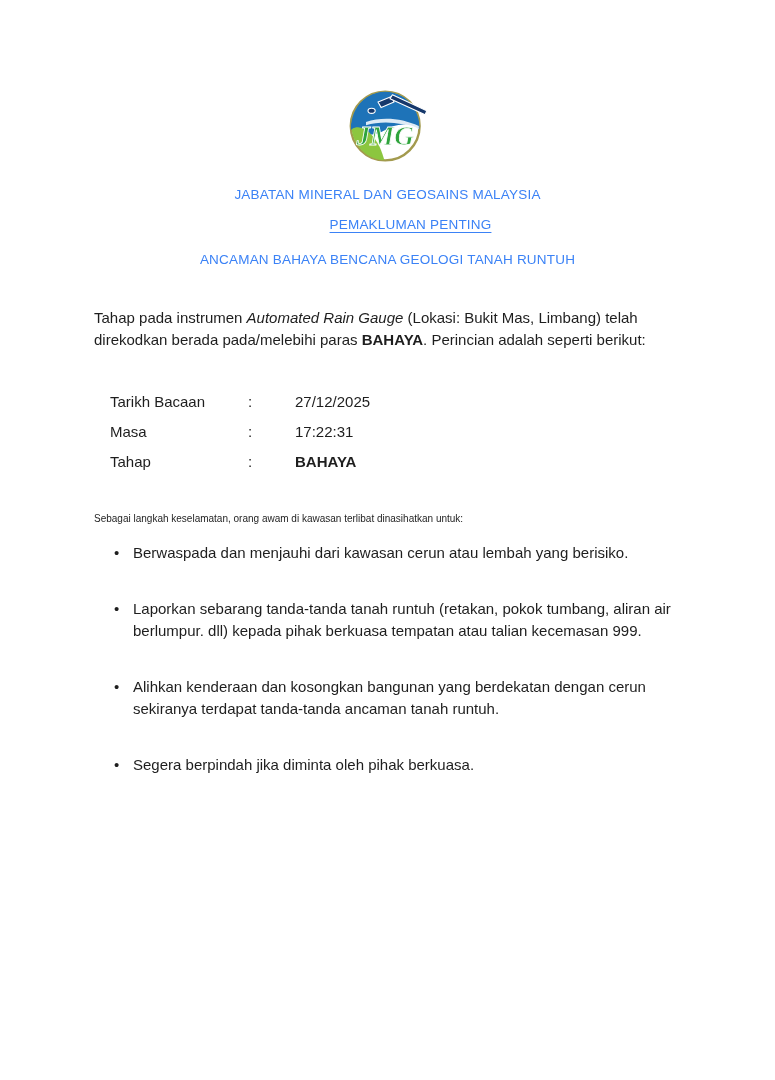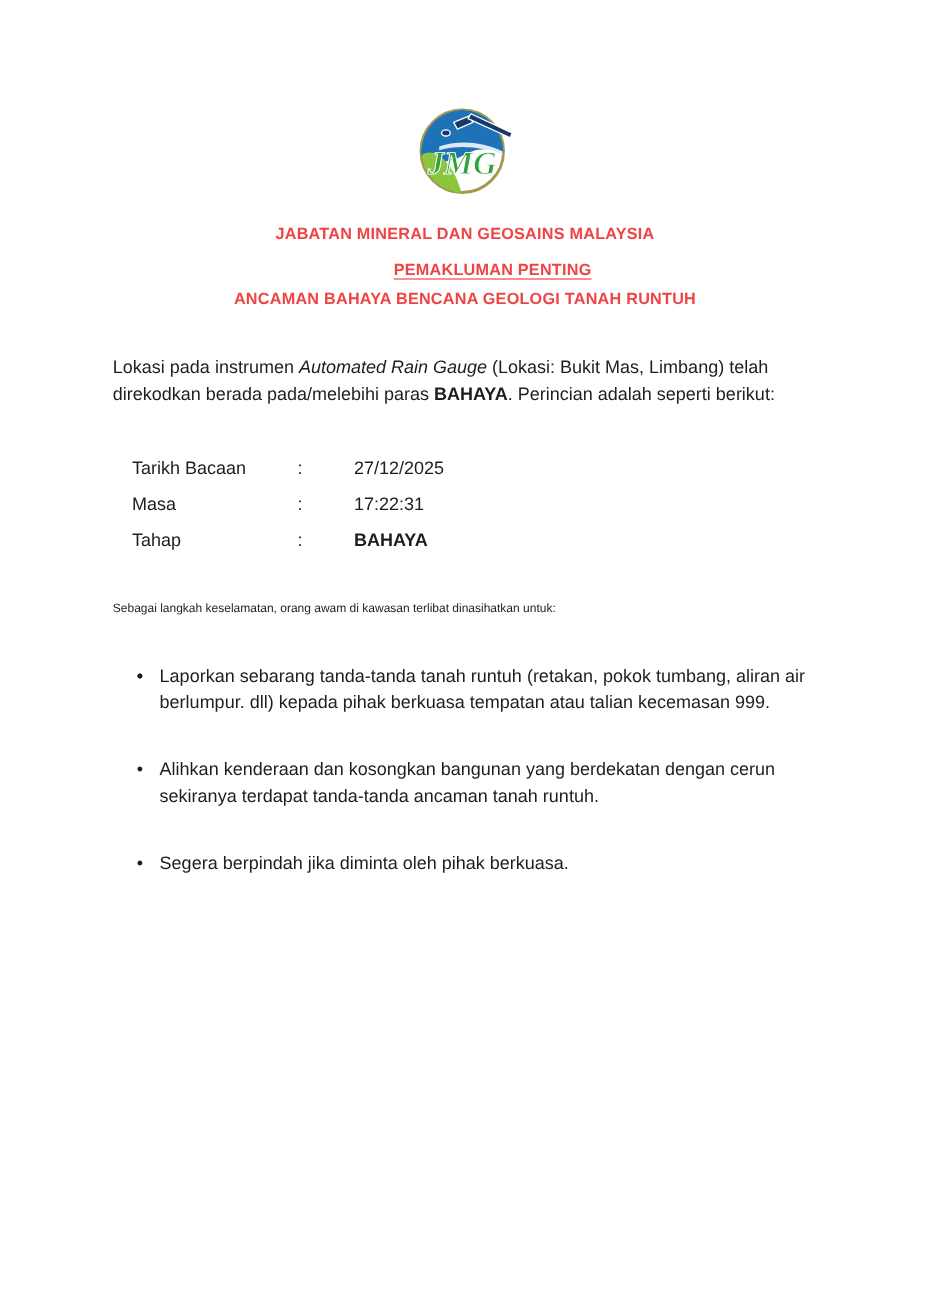--- a/index.html
+++ b/index.html
@@ -8,29 +8,29 @@
     width: 775px;
     height: 1080px;
     background: #ffffff;
     font-family: "Liberation Sans", sans-serif;
     color: #1e1e1e;
     overflow: hidden;
   }
   .logo-wrap { padding-top: 86px; text-align: center; height: 80px; }
   .headings { text-align: center; }
   .h {
-    font-weight: bold;
+    font-weight: normal;
     font-size: 13.5px;
     line-height: 18px;
     letter-spacing: 0.2px;
-    color: #ef4444;
+    color: #3b82f6;
   }
   .h.org    { margin-top: 20px; }
   .h.notice { margin-top: 12px; text-decoration: underline; text-underline-offset: 3px; padding-left: 46px; }
-  .h.subject{ margin-top: 6px; }
+  .h.subject{ margin-top: 17px; }
   .content { padding: 0 90px 0 94px; }
   .intro {
     margin: 38px 0 0 0;
     font-size: 15px;
     line-height: 22px;
   }
   .it { font-style: italic; text-align: center; }
   .b  { font-weight: bold; }
   .details { margin-top: 36px; margin-left: 16px; }
   .detail-row {
@@ -92,21 +92,21 @@
   </div>
 
   <div class="headings">
     <div class="h org">JABATAN MINERAL DAN GEOSAINS MALAYSIA</div>
     <div class="h notice">PEMAKLUMAN PENTING</div>
     <div class="h subject">ANCAMAN BAHAYA BENCANA GEOLOGI TANAH RUNTUH</div>
   </div>
 
   <div class="content">
 
-    <p class="intro"><span>Lokasi pada instrumen </span><span class="it">Automated Rain Gauge</span><span> (Lokasi: Bukit Mas, Limbang) telah direkodkan berada pada/melebihi paras </span><span class="b">BAHAYA</span><span>. Perincian adalah seperti berikut:</span></p>
+    <p class="intro"><span>Tahap pada instrumen </span><span class="it">Automated Rain Gauge</span><span> (Lokasi: Bukit Mas, Limbang) telah direkodkan berada pada/melebihi paras </span><span class="b">BAHAYA</span><span>. Perincian adalah seperti berikut:</span></p>
 
     <div class="details">
       <div class="detail-row">
         <span class="detail-label">Tarikh Bacaan</span>
         <span class="detail-sep">:</span>
         <span class="detail-value">27/12/2025</span>
       </div>
       <div class="detail-row">
         <span class="detail-label">Masa</span>
         <span class="detail-sep">:</span>
@@ -117,20 +117,21 @@
         <span class="detail-sep">:</span>
         <span class="detail-value bold">BAHAYA</span>
       </div>
     </div>
 
     <p class="lead">Sebagai langkah keselamatan, orang awam di kawasan terlibat dinasihatkan untuk:</p>
 
     <ul class="advice">
       <li>
         <span class="dot">•</span>
+        <span class="litext">Berwaspada dan menjauhi dari kawasan cerun atau lembah yang berisiko.</span>
       </li>
       <li>
         <span class="dot">•</span>
         <span class="litext">Laporkan sebarang tanda-tanda tanah runtuh (retakan, pokok tumbang, aliran air berlumpur. dll) kepada pihak berkuasa tempatan atau talian kecemasan 999.</span>
       </li>
       <li>
         <span class="dot">•</span>
         <span class="litext">Alihkan kenderaan dan kosongkan bangunan yang berdekatan dengan cerun sekiranya terdapat tanda-tanda ancaman tanah runtuh.</span>
       </li>
       <li>

